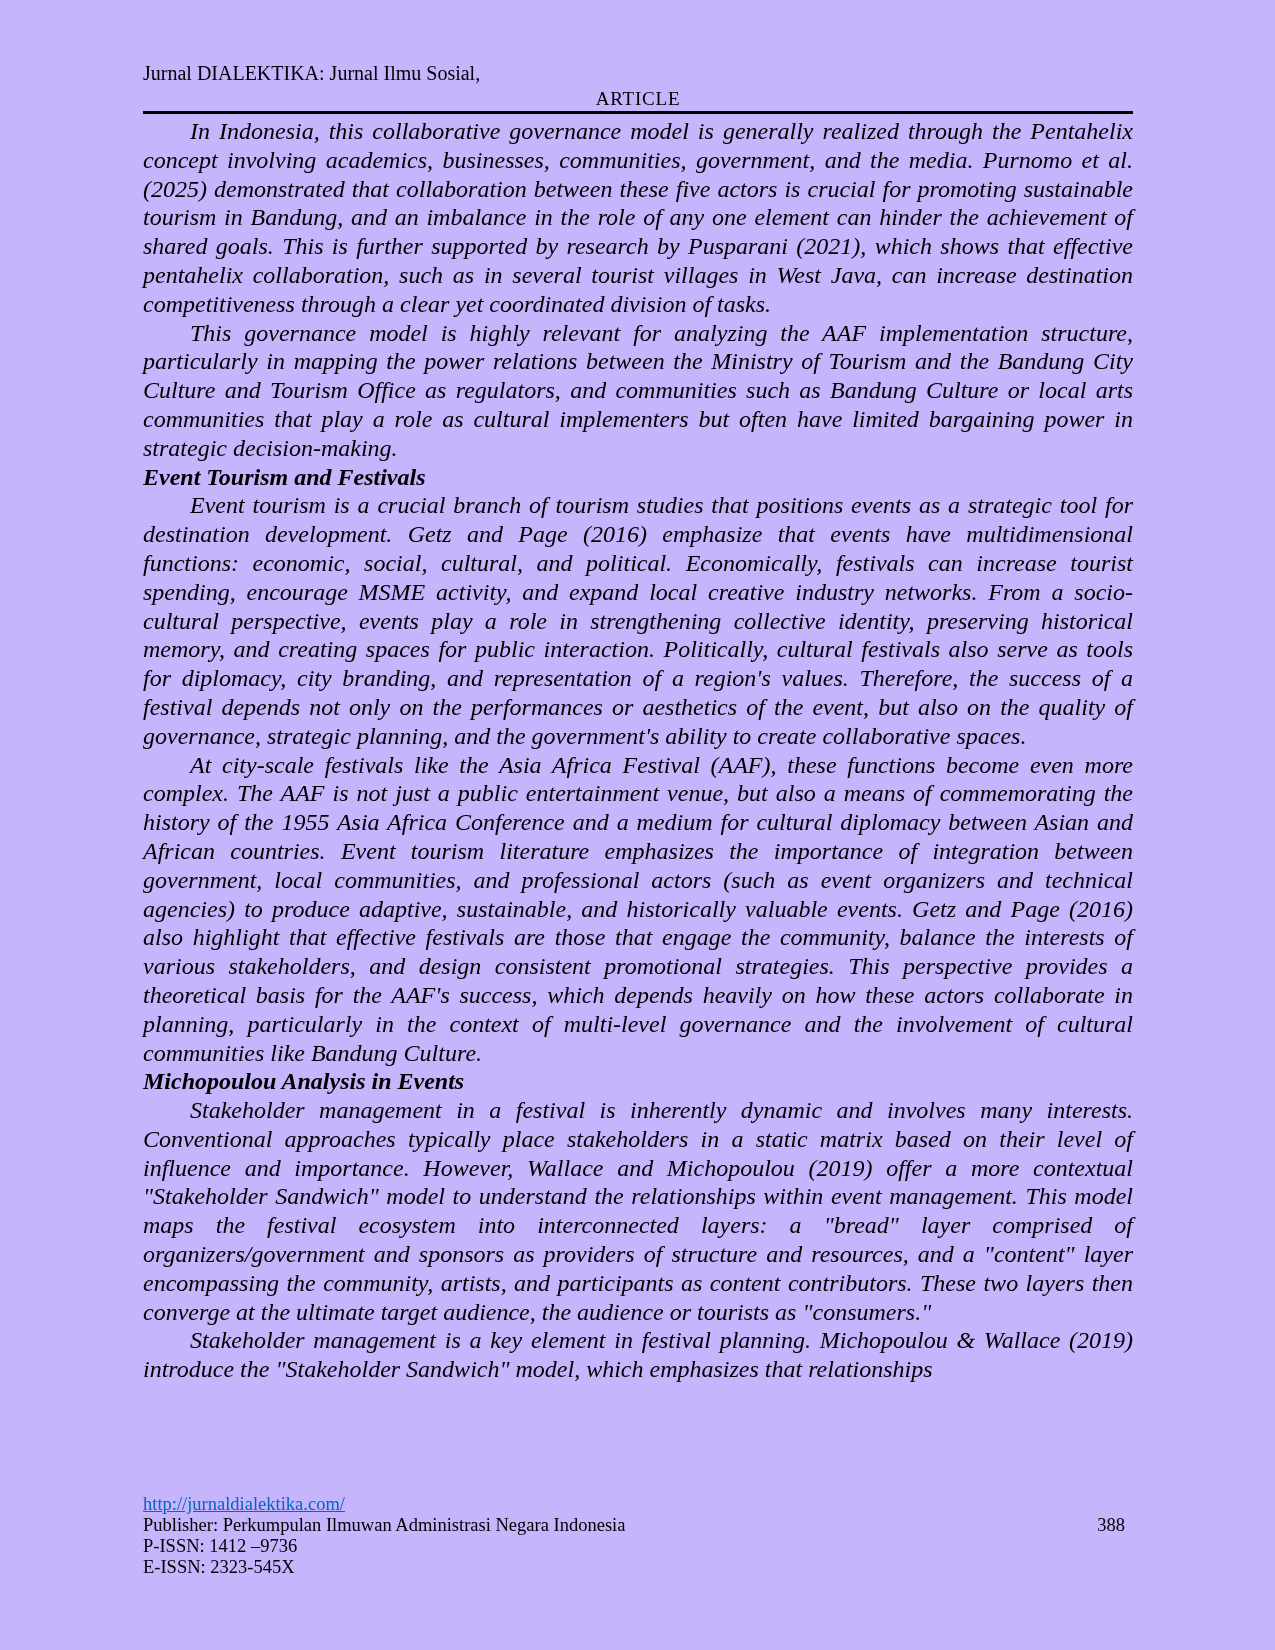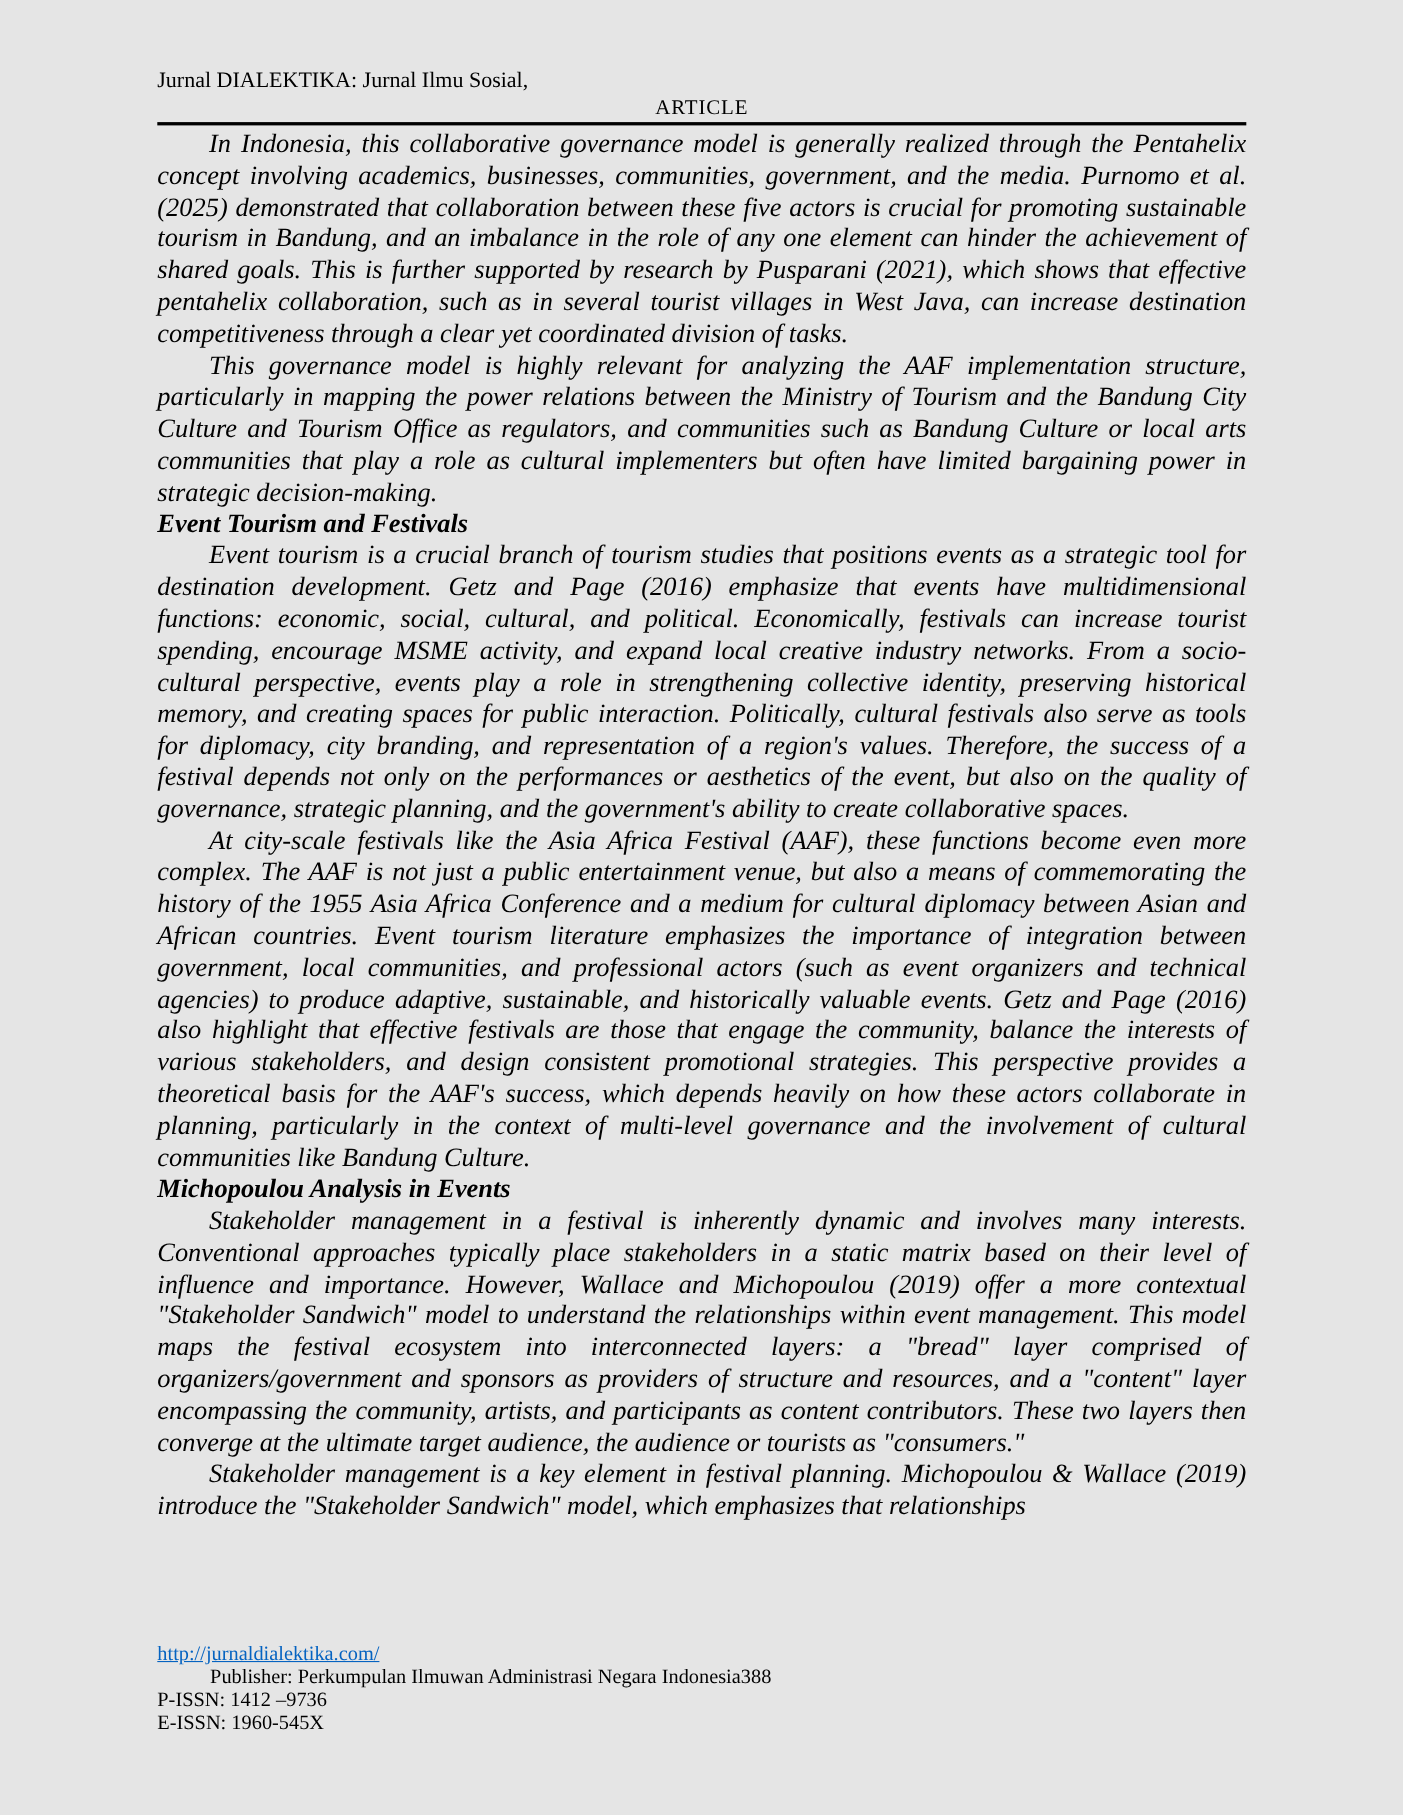--- a/index.html
+++ b/index.html
@@ -5,21 +5,21 @@
   html, body {
     margin: 0;
     padding: 0;
     background: #ffffff;
   }
   .page {
     position: relative;
     width: 1275px;
     height: 1650px;
     margin: 0 auto;
-    background: #e5e5e5;
+    background: #c4b5fd;
     color: #000000;
     font-family: "Liberation Serif", serif;
     box-sizing: border-box;
     padding: 60px 142px 72px 143px;
     display: flex;
     flex-direction: column;
     overflow: hidden;
   }
   .running-head {
     font-size: 20px;
@@ -62,22 +62,22 @@
     line-height: 21px;
   }
   .footer-url {
     color: #0563C1;
     text-decoration: underline;
     display: inline-block;
     margin-top: 20px;
   }
   .pub-row {
     display: flex;
+    justify-content: space-between;
     align-items: baseline;
-    margin-left: 48px;
   }
   .page-number {
     padding-right: 8px;
   }
 </style>
 </head>
 <body>
 
 <div class="page">
 
@@ -99,16 +99,16 @@
     <p class="para">Stakeholder management is a key element in festival planning. Michopoulou &amp; Wallace (2019) introduce the "Stakeholder Sandwich" model, which emphasizes that relationships</p>
   </main>
 
   <footer class="page-footer">
     <a class="footer-url" href="#">http://jurnaldialektika.com/</a>
     <div class="pub-row">
       <span>Publisher: Perkumpulan Ilmuwan Administrasi Negara Indonesia</span>
       <span class="page-number">388</span>
     </div>
     <div>P-ISSN: 1412 –9736</div>
-    <div>E-ISSN: 1960-545X</div>
+    <div>E-ISSN: 2323-545X</div>
   </footer>
 
 </div>
 
 </body></html>

